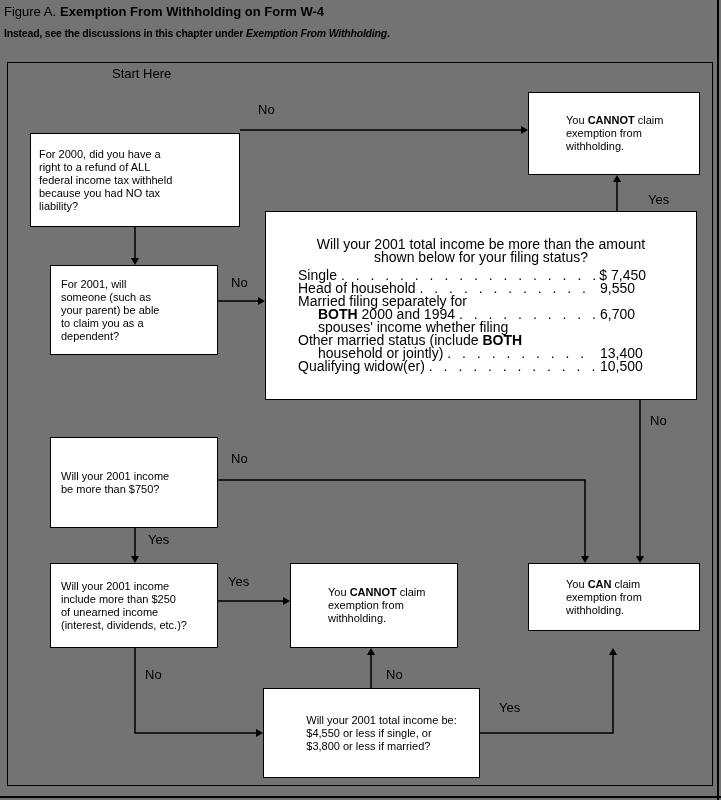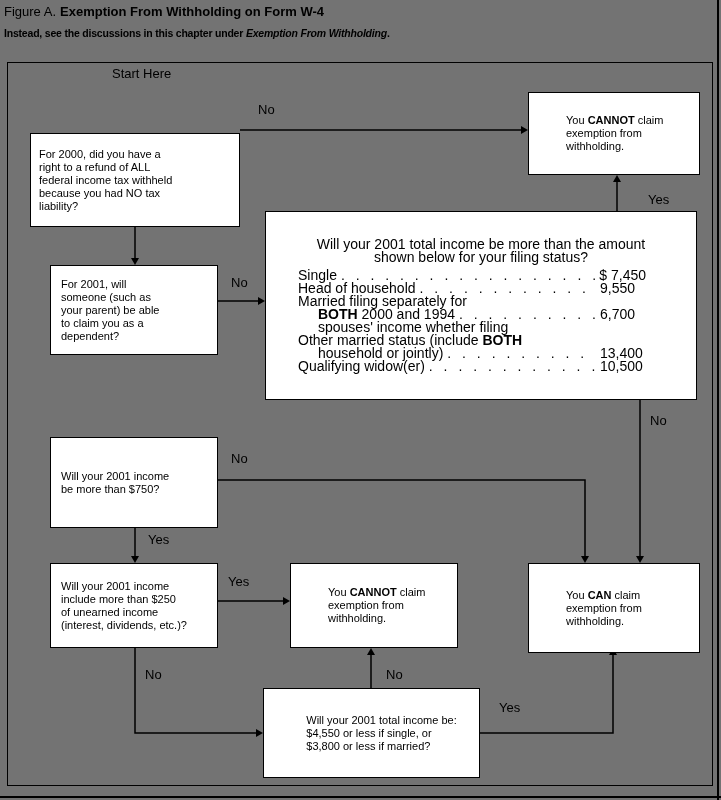--- a/index.html
+++ b/index.html
@@ -180,21 +180,21 @@
 of unearned income
 (interest, dividends, etc.)?</div>
   </div>
 
   <div class="fbox result" style="left:290px; top:563px; width:168px; height:85px;">
     <div class="btxt"><span>You </span><b>CANNOT</b><span> claim
 exemption from
 withholding.</span></div>
   </div>
 
-  <div class="fbox result" style="left:528px; top:563px; width:172px; height:90px;">
+  <div class="fbox result" style="left:528px; top:563px; width:172px; height:68px;">
     <div class="btxt"><span>You </span><b>CAN</b><span> claim
 exemption from
 withholding.</span></div>
   </div>
 
   <div class="fbox qt" style="left:263px; top:688px; width:217px; height:90px;justify-content:center;">
     <div class="btxt">Will your 2001 total income be:
 $4,550 or less if single, or
 $3,800 or less if married?</div>
   </div>

